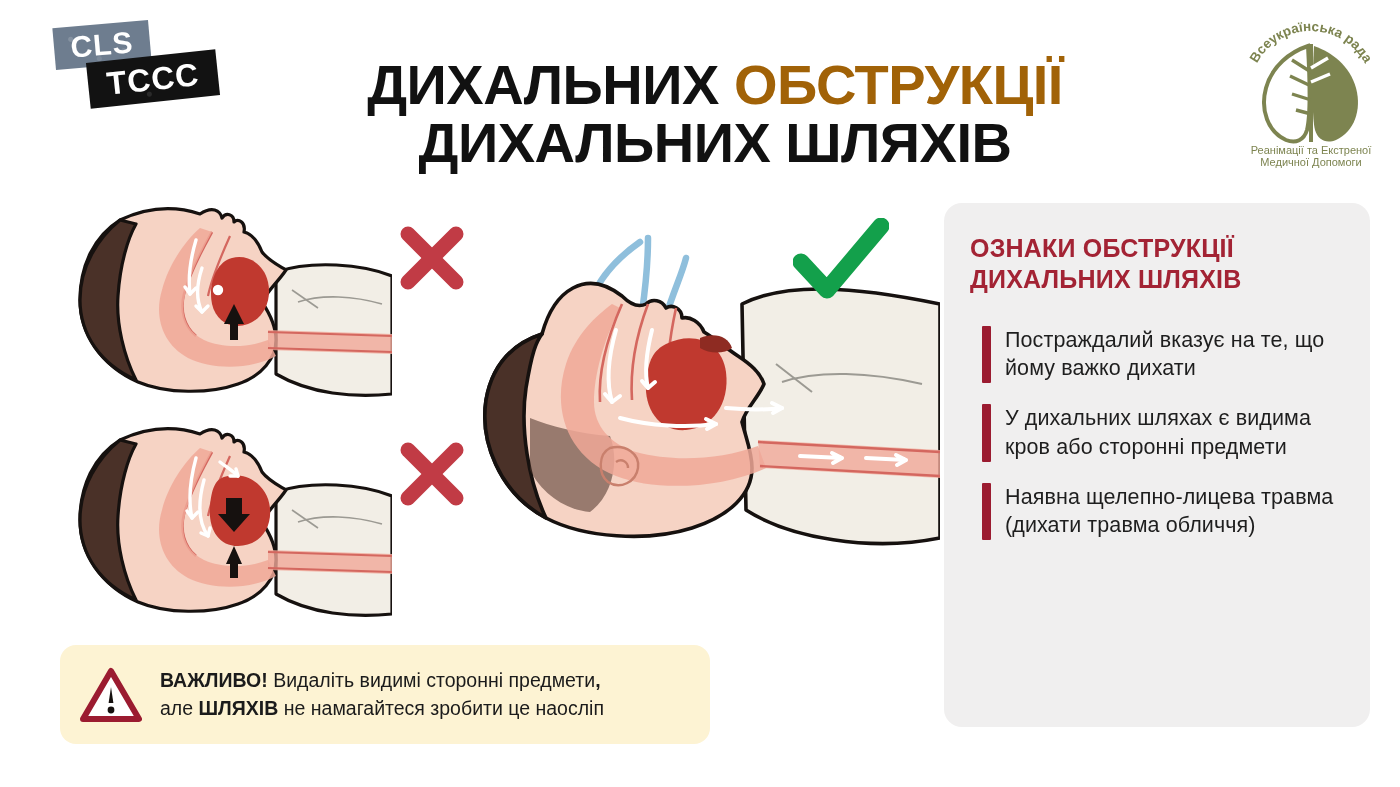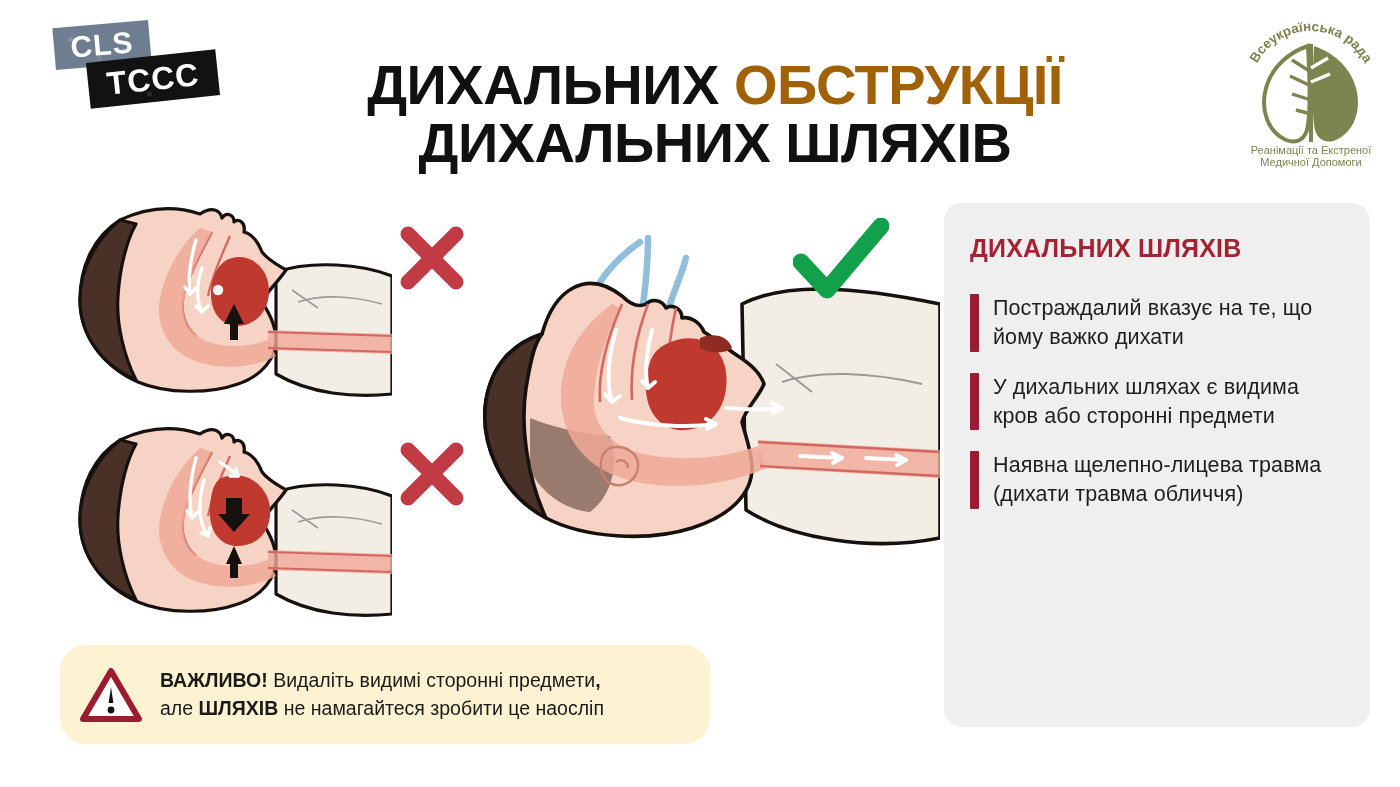--- a/index.html
+++ b/index.html
@@ -62,33 +62,33 @@
   
   .signs-panel {
     position:absolute; left:944px; top:203px; width:426px; height:524px;
     background:#f0efef; border-radius:18px; padding:30px 26px 20px 26px;
   }
   .signs-title {
     color:#a32334; font-size:25px; font-weight:700; line-height:1.25;
     letter-spacing:.2px; margin-bottom:30px;
   }
   .signs-list { display:flex; flex-direction:column; gap:21px; }
-  .sign-item { position:relative; display:flex; align-items:flex-start; }
+  .sign-item { position:relative; display:flex; align-items:flex-start;margin-left:12px; }
   .sign-bar {
     flex:0 0 auto; width:9px; background:#9b1b30; border-radius:1px;
     align-self:stretch; margin-right:14px;
   }
   .sign-text {
     font-size:21.5px; color:#1e1e1e; line-height:1.34; letter-spacing:.1px;
   }
 
   
   .note-box {
     position:absolute; left:60px; top:645px; width:650px; height:99px;
-    background:#fdf3d3; border-radius:26px;
+    background:#fdf3d3; border-radius:16px;
     display:flex; align-items:center; padding:0 22px 0 20px; gap:18px;
   }
   .note-icon { flex:0 0 auto; width:62px; height:56px; }
   .note-icon svg { display:block; width:100%; height:100%; }
   .note-text { font-size:19.5px; color:#1b1b1b; line-height:1.42; }
   .note-text b { font-weight:700; }
 </style>
 </head>
 <body>
 
@@ -304,20 +304,21 @@
     </svg>
   </div>
   <div class="mark mark-ok">
     <svg viewBox="0 0 96 84" xmlns="http://www.w3.org/2000/svg">
       <path d="M8,44 L34,72 L88,8" fill="none" stroke="#13a04b" stroke-width="17" stroke-linecap="round" stroke-linejoin="round"></path>
     </svg>
   </div>
 
   <div class="signs-panel">
     <div class="signs-title">
+      <div>ОЗНАКИ ОБСТРУКЦІЇ</div>
       <div>ДИХАЛЬНИХ ШЛЯХІВ</div>
     </div>
     <div class="signs-list">
       <div class="sign-item">
         <span class="sign-bar"></span>
         <span class="sign-text">Постраждалий вказує на те, що йому важко дихати</span>
       </div>
       <div class="sign-item">
         <span class="sign-bar"></span>
         <span class="sign-text">У дихальних шляхах є видима кров або сторонні предмети</span>

